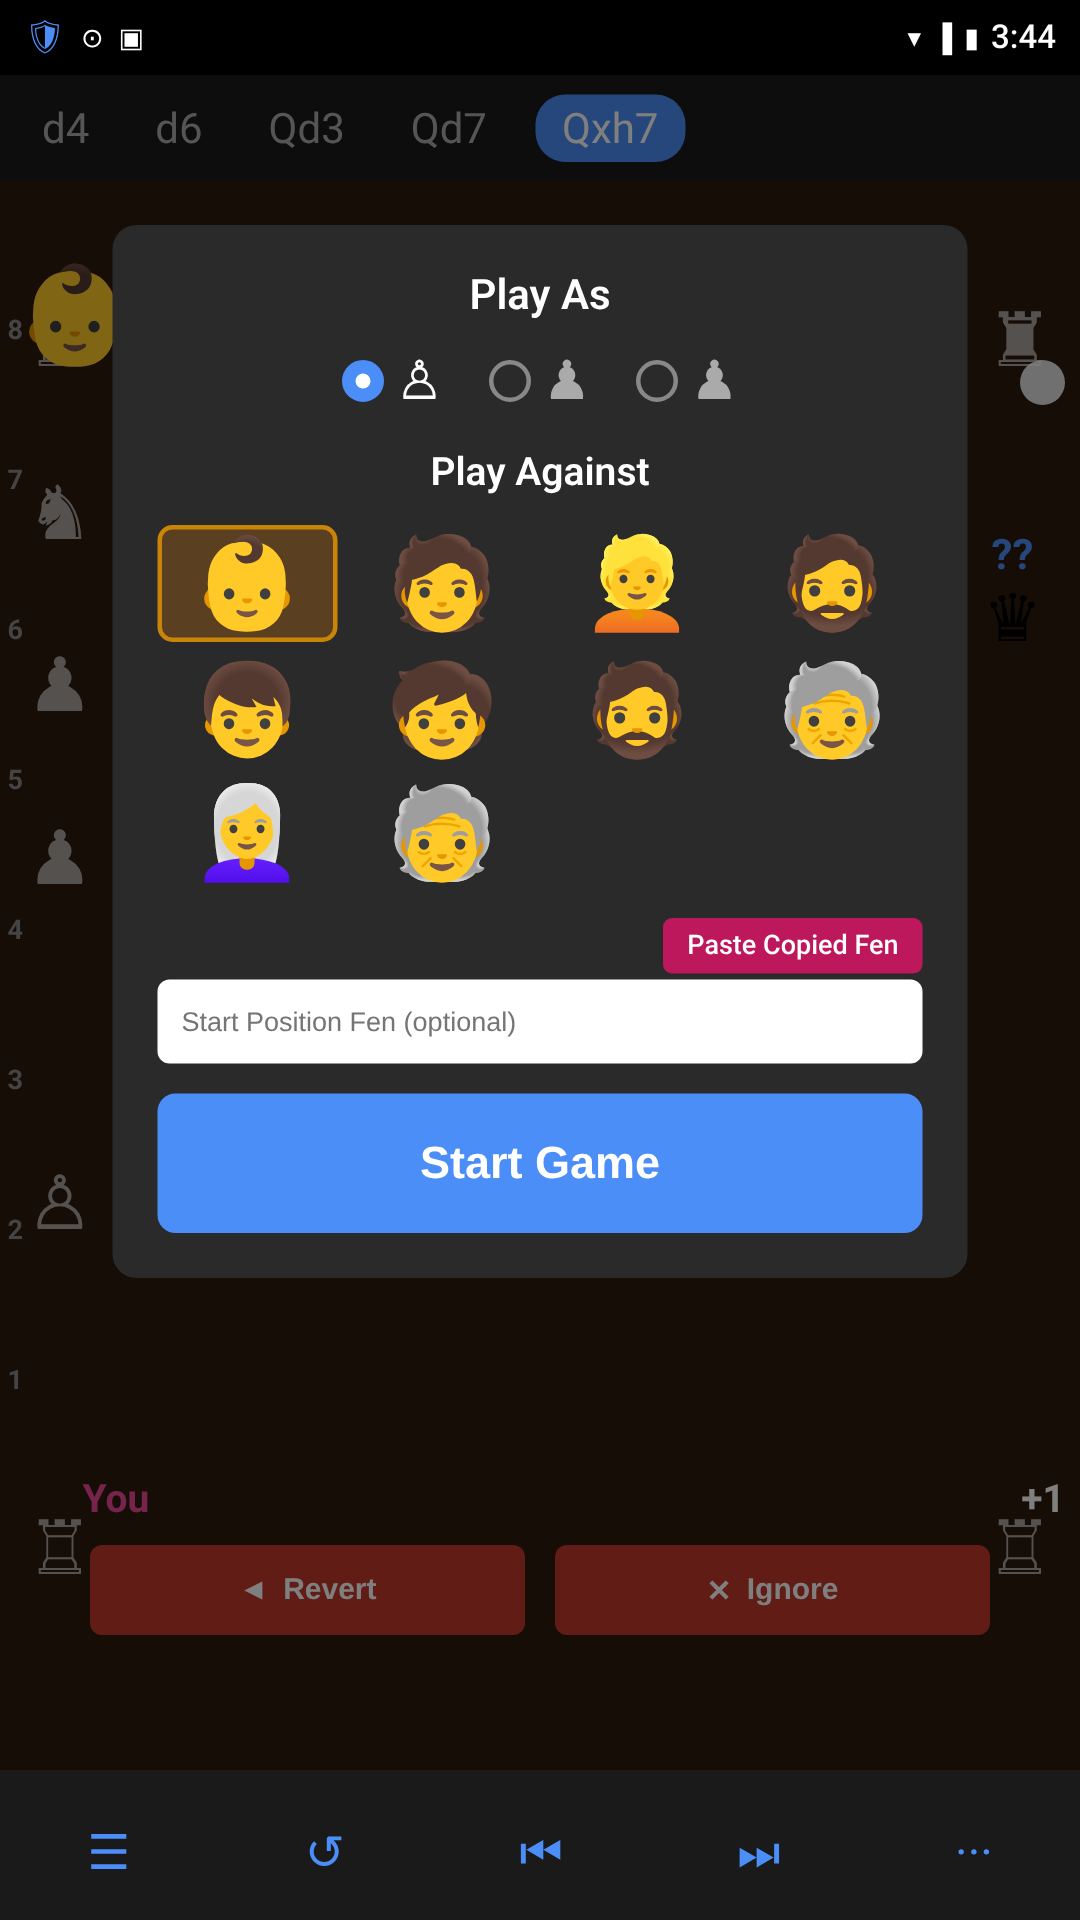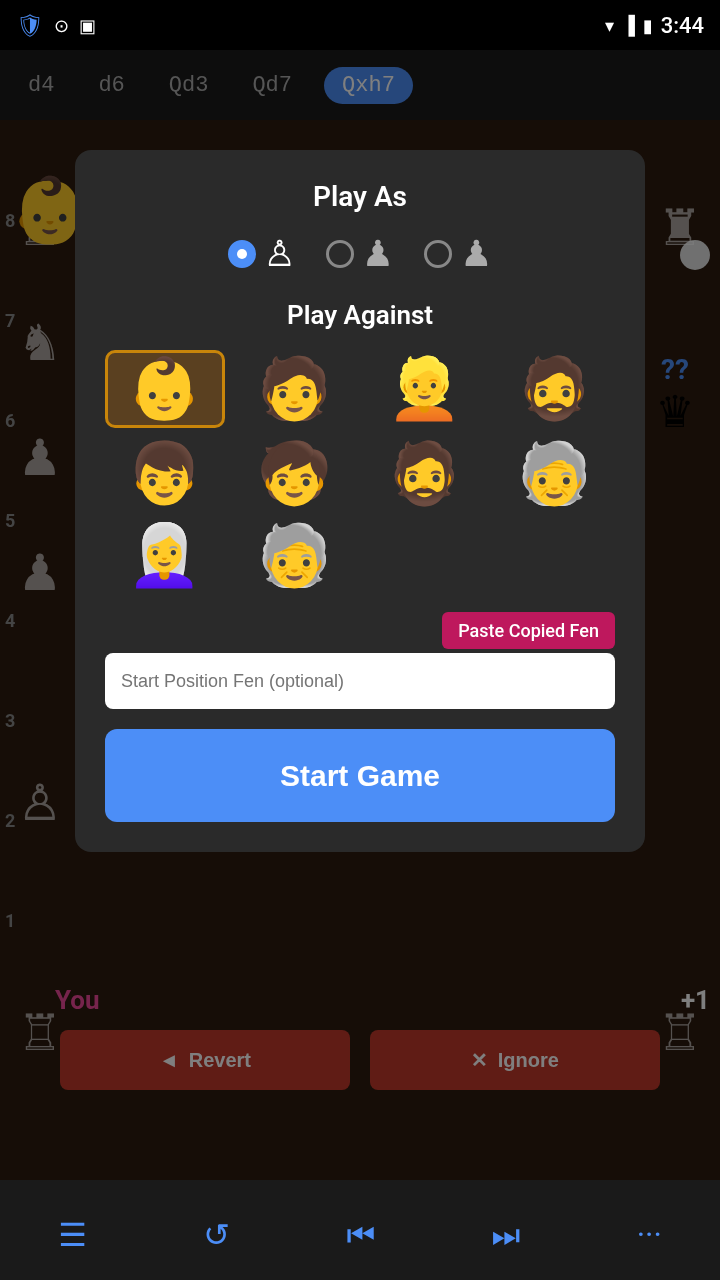--- a/index.html
+++ b/index.html
@@ -62,24 +62,23 @@
       height: 70px;
       background: #1a1a1a;
       display: flex;
       align-items: center;
       padding: 0 16px;
       gap: 20px;
       z-index: 10;
     }
     .move-chip {
       color: #aaa;
-      font-size: 22px;
+      font-size: 28px;
       padding: 6px 12px;
       border-radius: 4px;
-      font-family: Liberation Mono, monospace;
     }
     .move-chip.active {
       background: #4c8ef7;
       color: #fff;
       border-radius: 20px;
       padding: 6px 18px;
     }
 
     
     .row-numbers {

